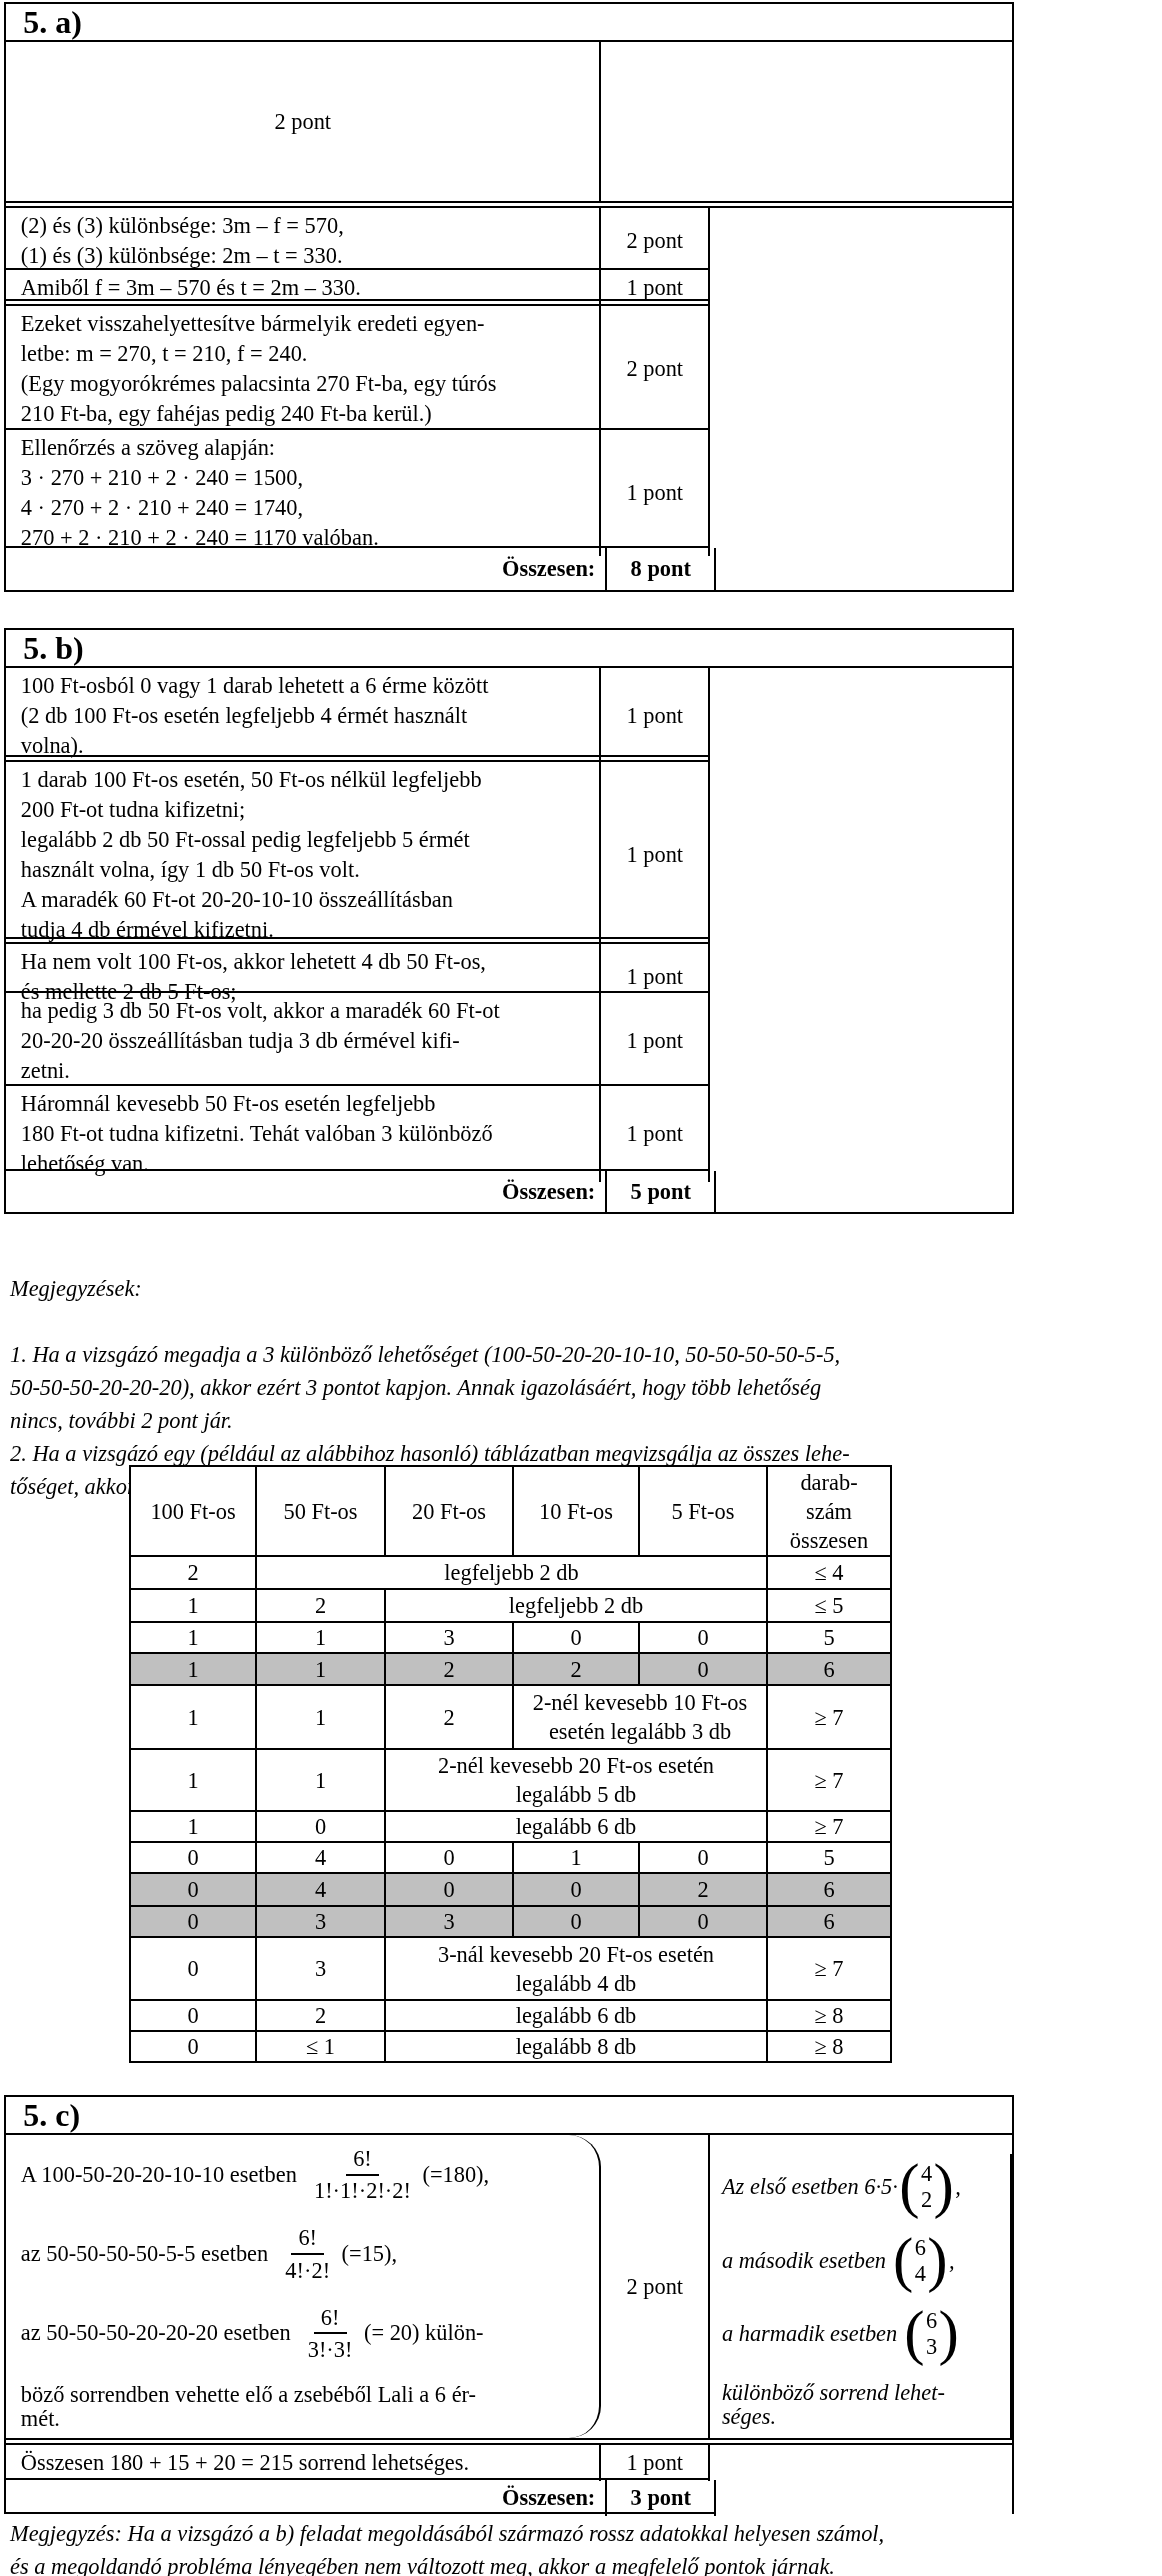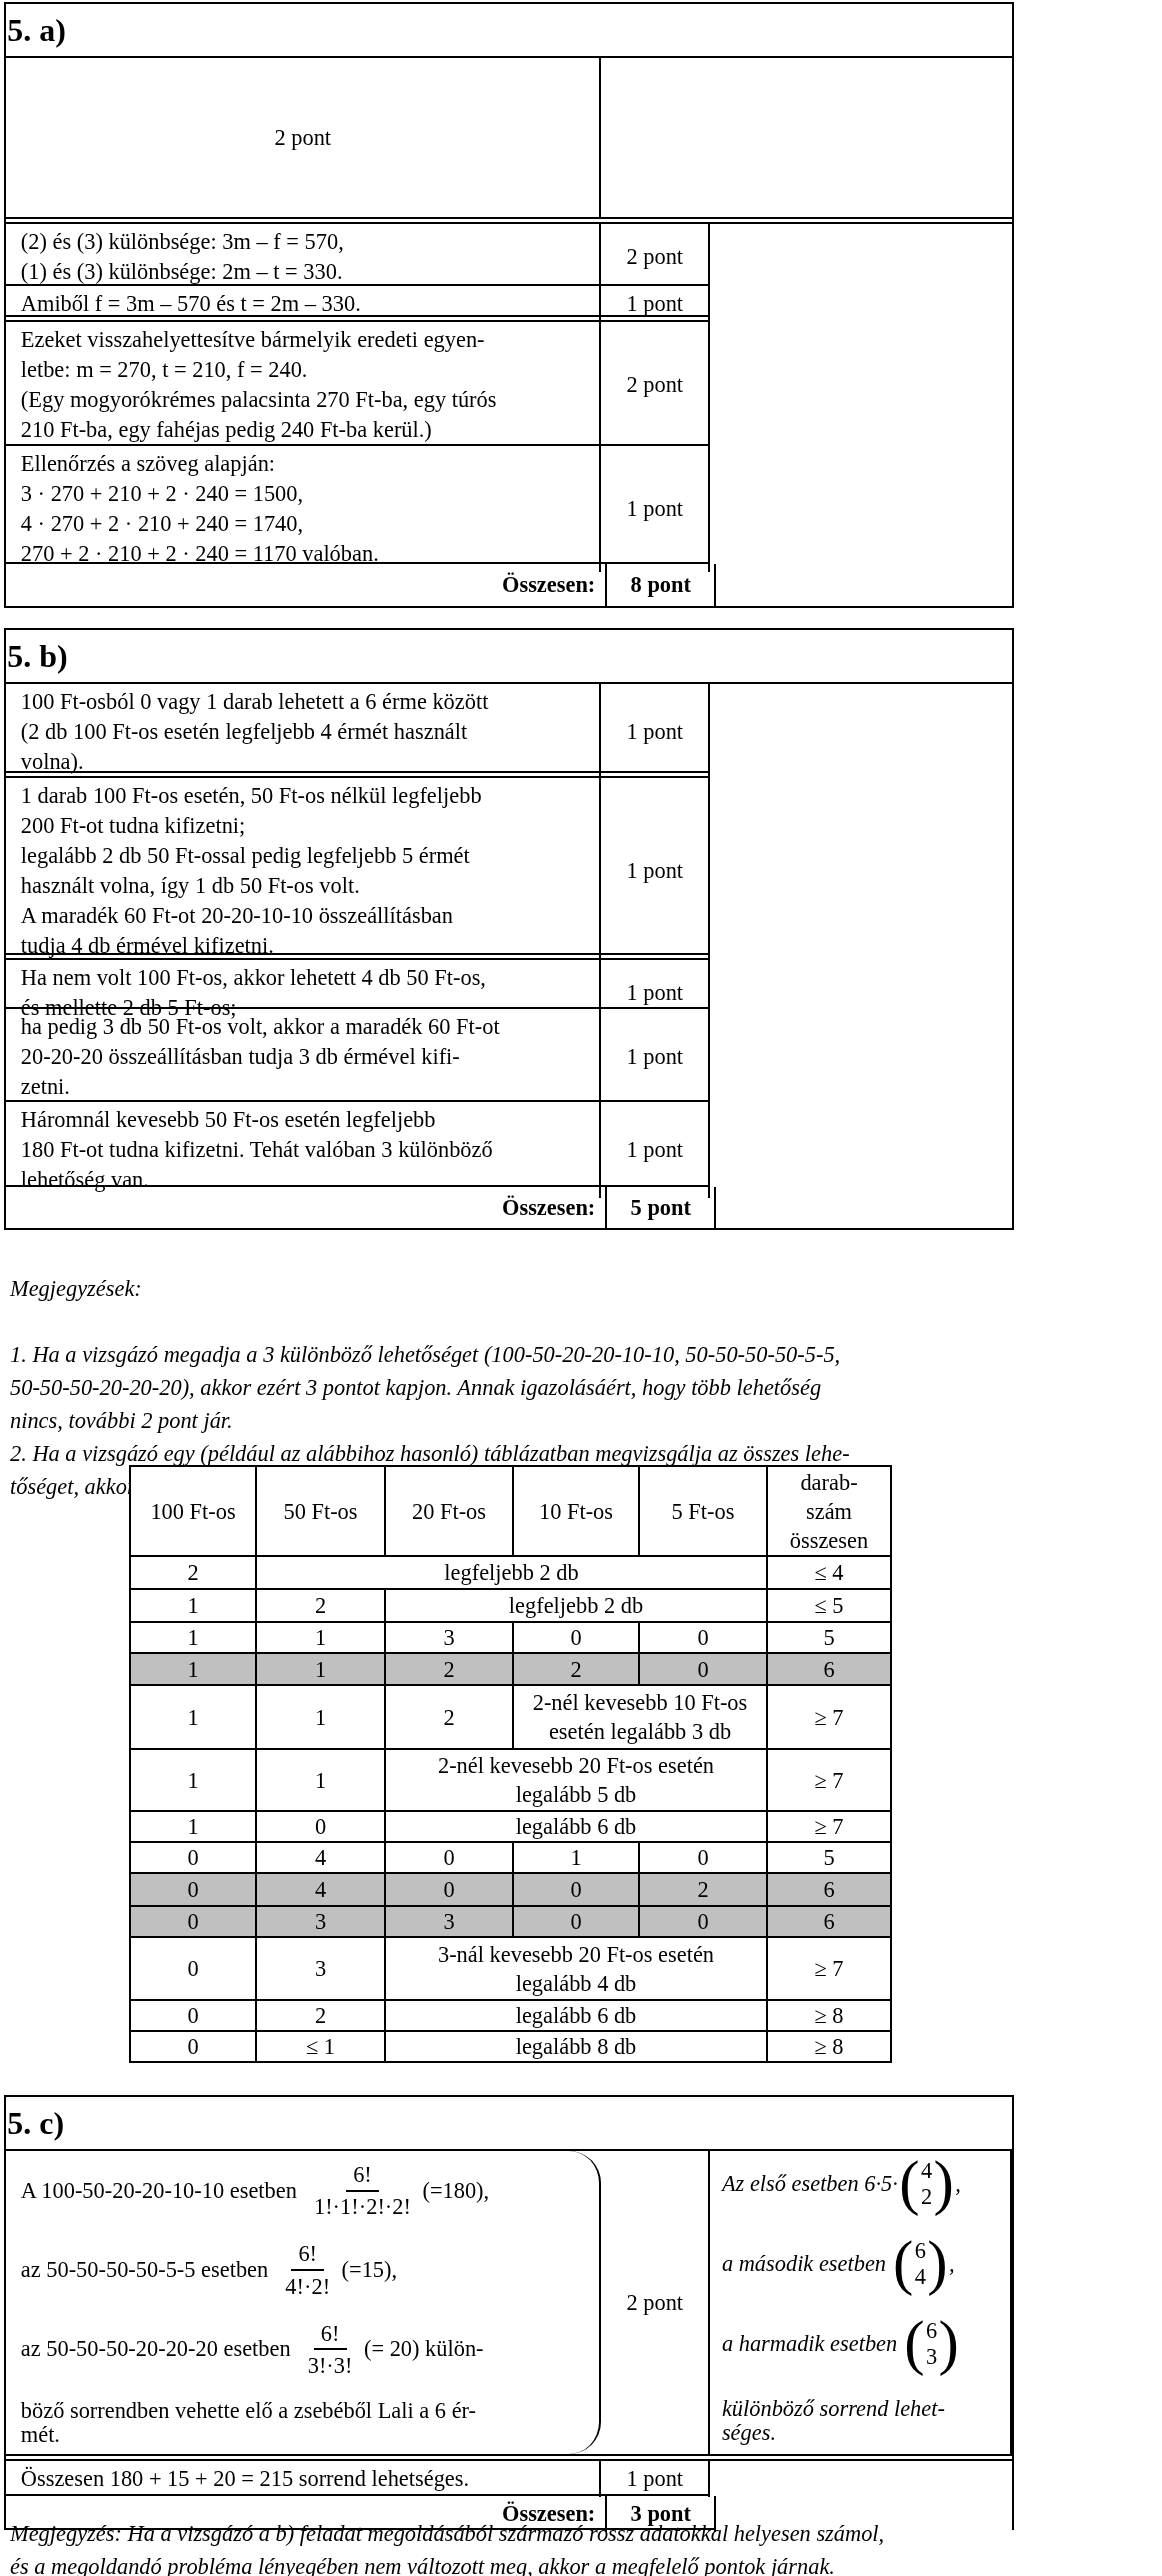--- a/index.html
+++ b/index.html
@@ -16,25 +16,25 @@
   }
   
   .box {
     position: absolute;
     left: 4.3px;
     width: 1010px;
     border: 2.9px solid #000;
     background: #fff;
   }
   .box-title {
-    height: 54px;
+    height: 38px;
     border-bottom: 2.9px solid #000;
     display: flex;
     align-items: center;
-    padding-left: 1px;
+    padding-left: 17px;
     font-weight: bold;
     font-size: 32px;
   }
   .grid-row {
     display: grid;
     grid-template-columns: 595px 109px 1fr;
     border-bottom: 2.2px solid #000;
   }
   .grid-row.dbl { border-bottom: 7.2px double #000; }
   .grid-row.last { border-bottom: none; margin-left: 6px; }
@@ -90,21 +90,21 @@
   .c-main {
     justify-content: space-between;
     padding-top: 10px;
     padding-bottom: 7.2px;
     border-radius: 32px;
   }
   .cline { display: flex; align-items: center; white-space: pre; }
   .frac { display: inline-flex; flex-direction: column; align-items: center; margin: 0 4.3px; }
   .frac .num { display: block; border-bottom: 2.2px solid #000; padding: 0 7.2px 1.4px 7.2px; line-height: 27.5px; }
   .frac .den { display: block; padding: 1.4px 7.2px 0 7.2px; line-height: 27.5px; }
-  .c-side { font-style: italic; justify-content: space-between; padding: 7.2px 5.8px 8.7px 11.6px; border-right: 2.2px solid #000; }
+  .c-side { font-style: italic; justify-content: space-between; padding: 7.2px 5.8px 8.7px 11.6px; border-right: 2.2px solid #000; margin-top: 19px; }
   .binom { display: inline-flex; align-items: center; margin: 0 1.4px; }
   .binom .bp { font-size: 61px; font-weight: normal; line-height: 0.85; font-style: normal; transform: translateY(-1.4px); }
   .binom .bc { display: inline-flex; flex-direction: column; align-items: center; line-height: 26px; padding: 0 1.4px; font-style: normal; }
   .ctail { white-space: pre-line; line-height: 24px; }
 </style>
 </head>
 <body>
 
 <div class="sheet">
 

